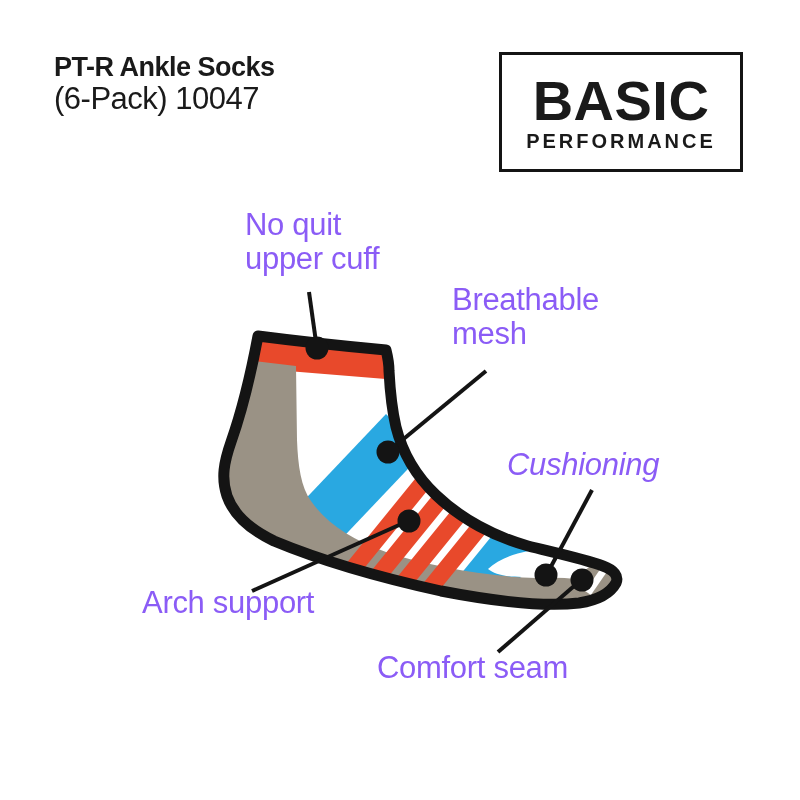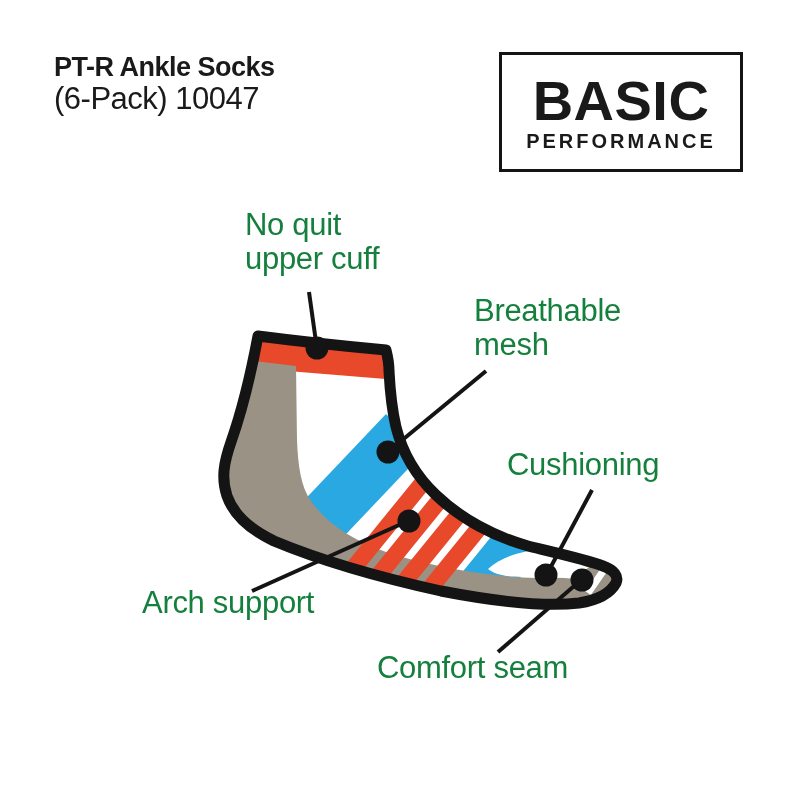--- a/index.html
+++ b/index.html
@@ -13,25 +13,25 @@
   .badge{
     position:absolute;left:499px;top:52px;width:238px;height:114px;
     border:3px solid #141414;display:flex;flex-direction:column;
     align-items:center;justify-content:center;gap:0;box-sizing:content-box;
   }
   .badge-line1{font-size:56px;font-weight:700;letter-spacing:0.5px;line-height:58px;}
   .badge-line2{font-size:20px;font-weight:700;letter-spacing:3px;line-height:22px;}
   .diagram-svg{position:absolute;left:0;top:0;width:800px;height:800px;}
   .callout-label{
     position:absolute;font-size:31px;font-weight:400;letter-spacing:-0.3px;
-    line-height:34px;white-space:pre-line;color:#15803d;
+    line-height:34px;white-space:pre-line;color:#8b5cf6;
   }
   #label-upper-cuff{left:245px;top:208px;}
-  #label-breathable-mesh{left:474px;top:283px;margin-top:11px;}
-  #label-cushioning{left:507px;top:448px;}
+  #label-breathable-mesh{left:452px;top:283px;}
+  #label-cushioning{left:507px;top:448px;font-style:italic;}
   #label-arch-support{left:142px;top:586px;}
   #label-comfort-seam{left:377px;top:651px;}
 </style>
 </head>
 <body>
 
 <div class="canvas">
 
   <div class="product-header">
     <div class="product-name">PT-R Ankle Socks</div>

